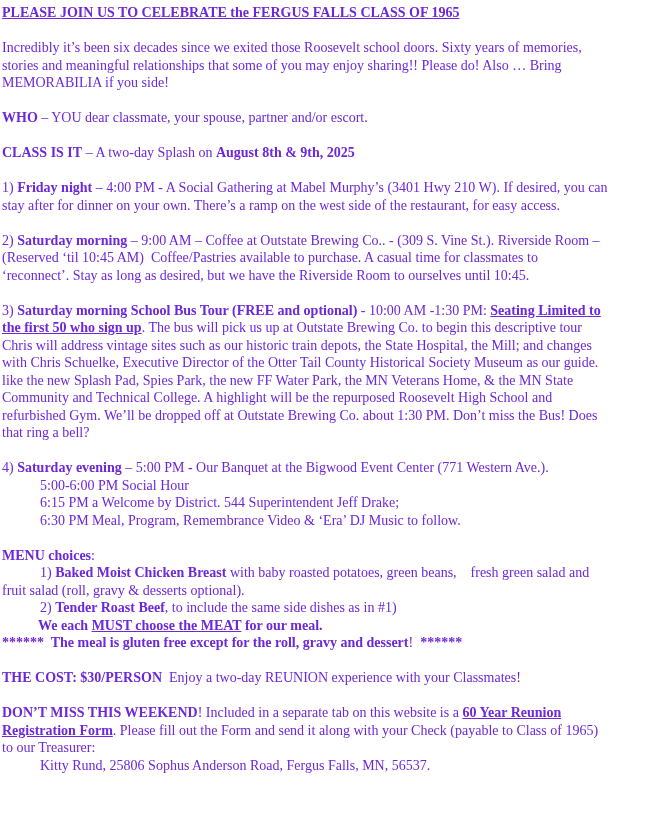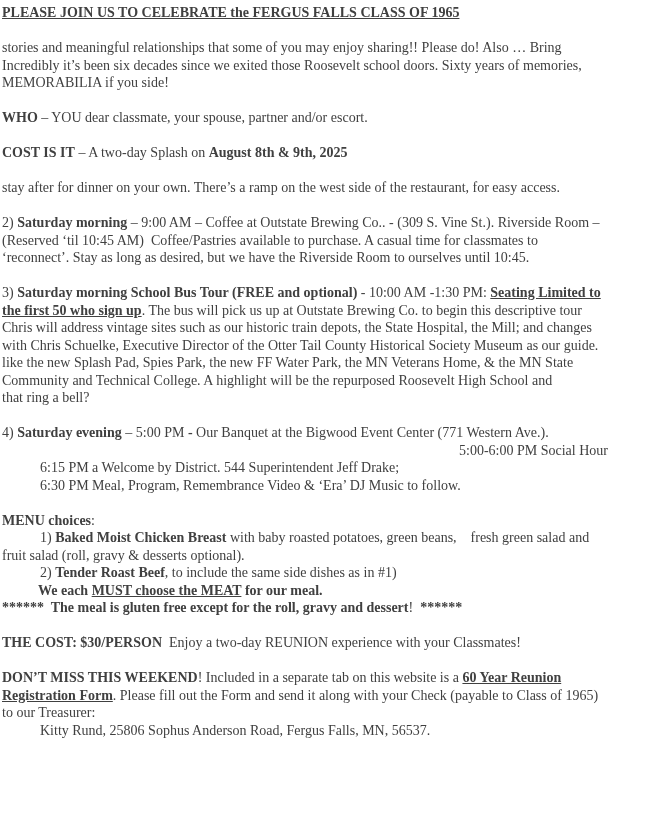--- a/index.html
+++ b/index.html
@@ -5,21 +5,21 @@
   html, body {
     margin: 0;
     padding: 0;
     background: #ffffff;
   }
   .page {
     width: 610px;
     height: 836px;
     box-sizing: border-box;
     background: #ffffff;
-    color: #404040;
+    color: #6d28d9;
     padding: 4px 2px 0 2px;
     overflow: hidden;
     font-family: "Liberation Serif", "DejaVu Serif", serif;
     font-size: 14px;
     line-height: 17.5px;
   }
   .block { margin: 0 0 17.5px 0; }
   .block:last-child { margin-bottom: 0; }
   .line { white-space: pre; }
   .b { font-weight: bold; }
@@ -27,50 +27,52 @@
 </style>
 </head>
 <body>
 
 <div class="page">
   <div id="doc">
       <div class="block">
         <div class="line"><span class="b u">PLEASE JOIN US TO CELEBRATE the FERGUS FALLS CLASS OF 1965</span></div>
       </div>
       <div class="block">
+        <div class="line"><span>Incredibly it’s been six decades since we exited those Roosevelt school doors. Sixty years of memories,</span></div>
         <div class="line"><span>stories and meaningful relationships that some of you may enjoy sharing!! Please do! Also … Bring</span></div>
-        <div class="line"><span>Incredibly it’s been six decades since we exited those Roosevelt school doors. Sixty years of memories,</span></div>
         <div class="line"><span>MEMORABILIA if you side!</span></div>
       </div>
       <div class="block">
         <div class="line"><span class="b">WHO</span><span> – YOU dear classmate, your spouse, partner and/or escort.</span></div>
       </div>
       <div class="block">
-        <div class="line"><span class="b">COST IS IT</span><span> – A two-day Splash on </span><span class="b">August 8th &amp; 9th, 2025</span></div>
+        <div class="line"><span class="b">CLASS IS IT</span><span> – A two-day Splash on </span><span class="b">August 8th &amp; 9th, 2025</span></div>
       </div>
       <div class="block">
+        <div class="line"><span>1) </span><span class="b">Friday night</span><span> – 4:00 PM - A Social Gathering at Mabel Murphy’s (3401 Hwy 210 W). If desired, you can</span></div>
         <div class="line"><span>stay after for dinner on your own. There’s a ramp on the west side of the restaurant, for easy access.</span></div>
       </div>
       <div class="block">
         <div class="line"><span>2) </span><span class="b">Saturday morning</span><span> – 9:00 AM – Coffee at Outstate Brewing Co.. - (309 S. Vine St.). Riverside Room –</span></div>
         <div class="line"><span>(Reserved ‘til 10:45 AM)  Coffee/Pastries available to purchase. A casual time for classmates to</span></div>
         <div class="line"><span>‘reconnect’. Stay as long as desired, but we have the Riverside Room to ourselves until 10:45.</span></div>
       </div>
       <div class="block">
         <div class="line"><span>3) </span><span class="b">Saturday morning School Bus Tour (FREE and optional)</span><span> - 10:00 AM -1:30 PM: </span><span class="b u">Seating Limited to</span></div>
         <div class="line"><span class="b u">the first 50 who sign up</span><span>. The bus will pick us up at Outstate Brewing Co. to begin this descriptive tour</span></div>
         <div class="line"><span>Chris will address vintage sites such as our historic train depots, the State Hospital, the Mill; and changes</span></div>
         <div class="line"><span>with Chris Schuelke, Executive Director of the Otter Tail County Historical Society Museum as our guide.</span></div>
         <div class="line"><span>like the new Splash Pad, Spies Park, the new FF Water Park, the MN Veterans Home, &amp; the MN State</span></div>
         <div class="line"><span>Community and Technical College. A highlight will be the repurposed Roosevelt High School and</span></div>
+        <div class="line"><span>refurbished Gym. We’ll be dropped off at Outstate Brewing Co. about 1:30 PM. Don’t miss the Bus! Does</span></div>
         <div class="line"><span>that ring a bell?</span></div>
       </div>
       <div class="block">
         <div class="line"><span>4) </span><span class="b">Saturday evening</span><span> – 5:00 PM </span><span class="b">-</span><span> Our Banquet at the Bigwood Event Center (771 Western Ave.).</span></div>
-        <div class="line" style="padding-left: 38px; text-align: right;"><span>5:00-6:00 PM Social Hour</span></div>
+        <div class="line" style="padding-left: 38px;"><span>5:00-6:00 PM Social Hour</span></div>
         <div class="line" style="padding-left: 38px;"><span>6:15 PM a Welcome by District. 544 Superintendent Jeff Drake;</span></div>
         <div class="line" style="padding-left: 38px;"><span>6:30 PM Meal, Program, Remembrance Video &amp; ‘Era’ DJ Music to follow.</span></div>
       </div>
       <div class="block">
         <div class="line"><span class="b">MENU choices</span><span>:</span></div>
         <div class="line" style="padding-left: 38px;"><span>1) </span><span class="b">Baked Moist Chicken Breast</span><span> with baby roasted potatoes, green beans,    fresh green salad and</span></div>
         <div class="line"><span>fruit salad (roll, gravy &amp; desserts optional).</span></div>
         <div class="line" style="padding-left: 38px;"><span>2) </span><span class="b">Tender Roast Beef</span><span>, to include the same side dishes as in #1)</span></div>
         <div class="line" style="padding-left: 36px;"><span class="b">We each </span><span class="b u">MUST choose the MEAT</span><span class="b"> for our meal.</span></div>
         <div class="line"><span class="b">******  The meal is gluten free except for the roll, gravy and dessert</span><span>!  </span><span class="b">******</span></div>

